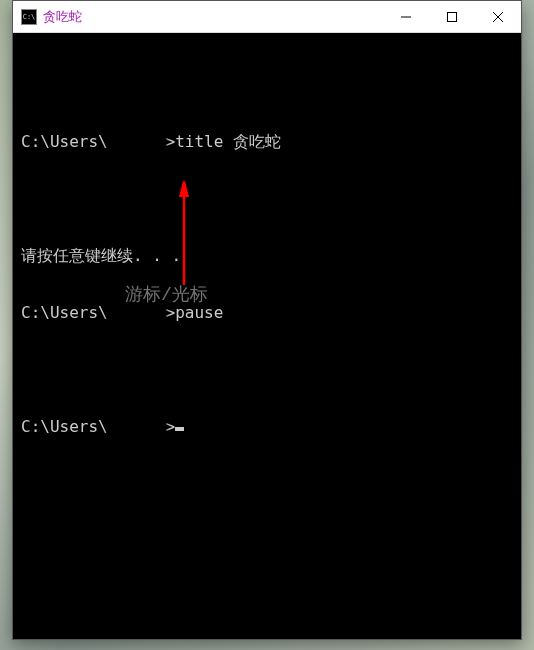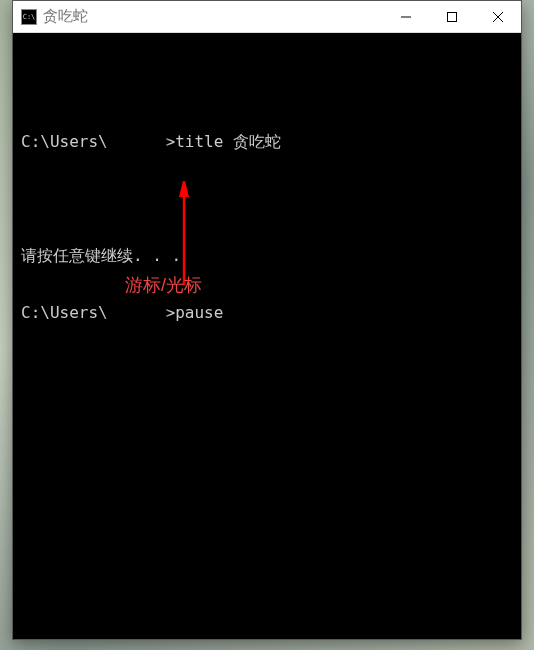--- a/index.html
+++ b/index.html
@@ -36,22 +36,22 @@
       background: #000;
       border: 1px solid #888;
       display: inline-flex;
       align-items: center;
       justify-content: center;
       font-size: 7px;
       color: #ccc;
       font-family: monospace;
     }
     .titlebar-text {
-      font-size: 15px;
-      color: #737373;
+      font-size: 13px;
+      color: #a21caf;
       flex: 1;
     }
     .titlebar-controls {
       display: flex;
       height: 100%;
     }
     .titlebar-btn {
       width: 46px;
       height: 100%;
       display: flex;
@@ -92,24 +92,24 @@
     }
     .annotation-arrow {
       position: absolute;
       left: 155px;
       top: 148px;
       pointer-events: none;
     }
     .annotation-label {
       position: absolute;
       left: 112px;
-      top: 243px;
-      color: #ef4444;
+      top: 253px;
+      color: #737373;
       font-size: 18px;
-      font-family: Liberation Sans, sans-serif;
+      font-family: Liberation Mono, monospace;
       pointer-events: none;
     }
   </style>
 </head>
 <body>
 
 <div class="window">
   <div class="titlebar">
     <span class="titlebar-icon">C:\</span>
     <span class="titlebar-text">贪吃蛇</span>
@@ -133,20 +133,21 @@
     </div>
   </div>
 
   <div class="terminal">
     <span class="term-line"> </span>
     <span class="term-line"><span>C:\Users\</span><span class="redact">██████</span><span>&gt;</span><span>title 贪吃蛇</span></span>
     <span class="term-line"> </span>
     <span class="term-line">请按任意键继续. . .</span>
     <span class="term-line"><span>C:\Users\</span><span class="redact">██████</span><span>&gt;</span><span>pause</span></span>
     <span class="term-line"> </span>
+    <span class="term-line"><span>C:\Users\</span><span class="redact">██████</span><span>&gt;</span><span class="cursor-block"></span></span>
 
     <svg class="annotation-arrow" width="40" height="110">
       <defs>
         <marker id="arrowhead" markerWidth="8" markerHeight="8" refX="4" refY="2" orient="auto">
           <polygon points="0 0, 8 2, 0 4" fill="#ff0000"></polygon>
         </marker>
       </defs>
       <line x1="16" y1="104" x2="16" y2="6" stroke="#ff0000" stroke-width="2.5" marker-end="url(#arrowhead)"></line>
     </svg>
     <div class="annotation-label">游标/光标</div>

